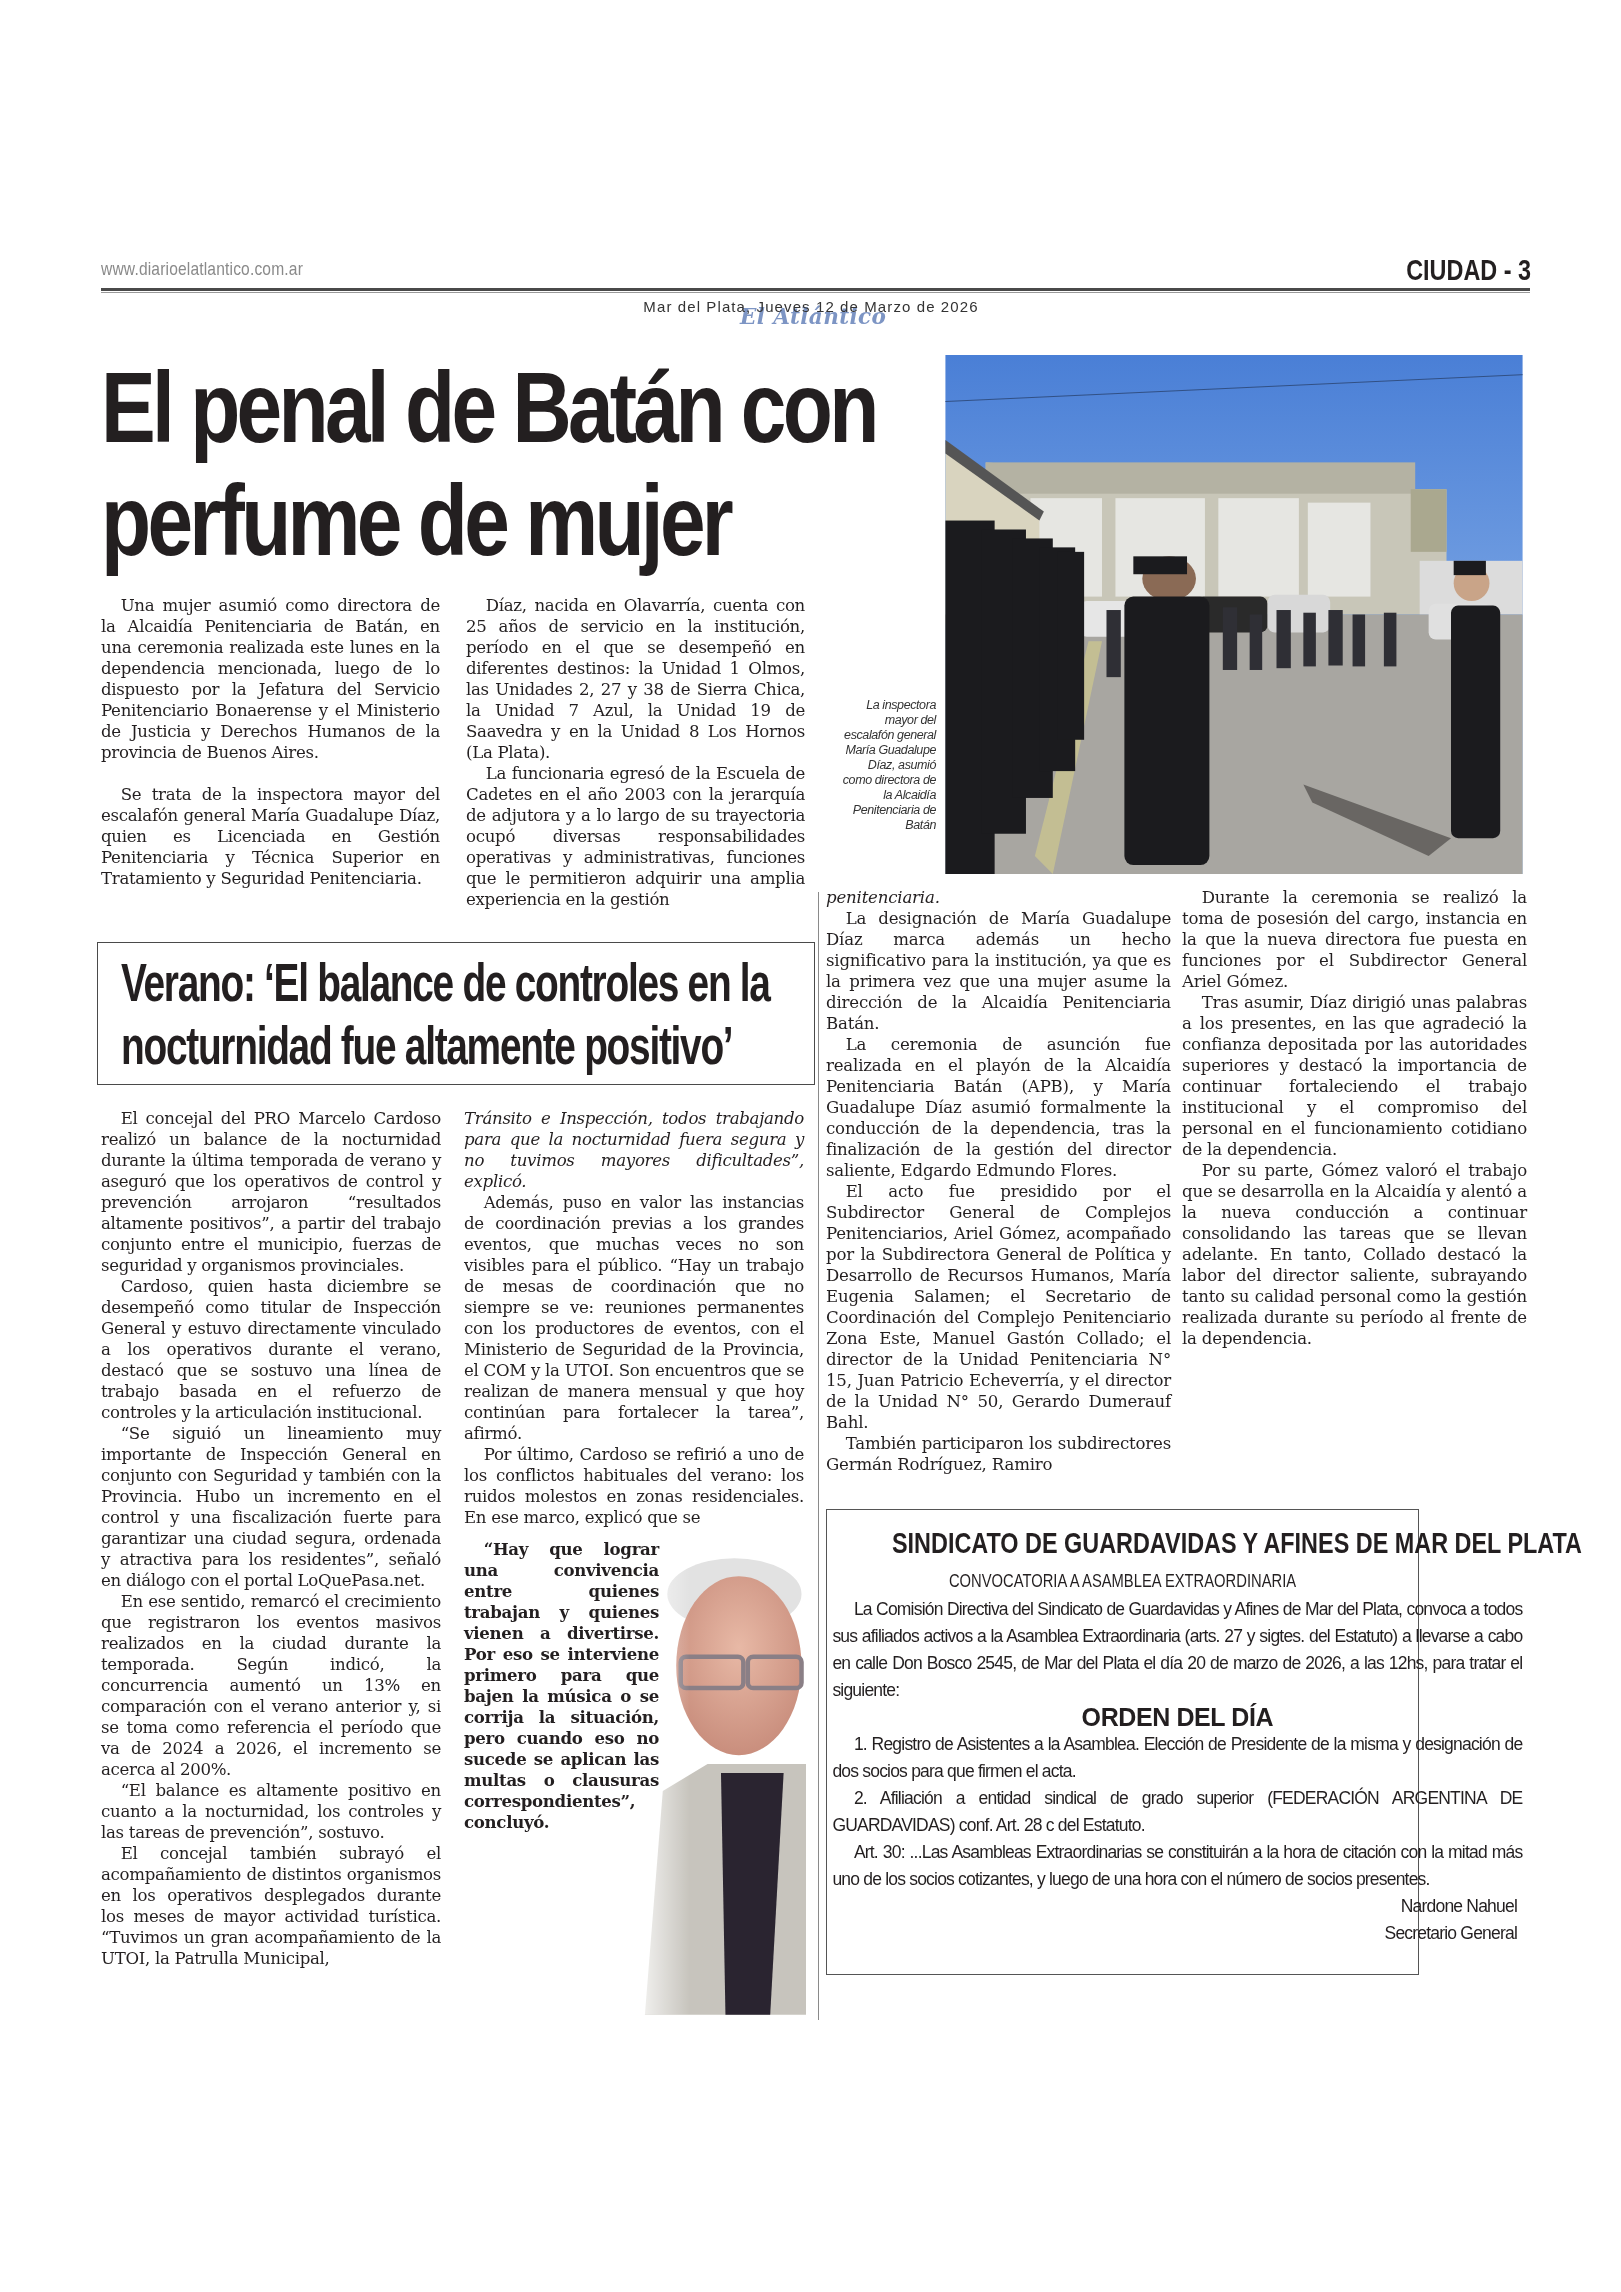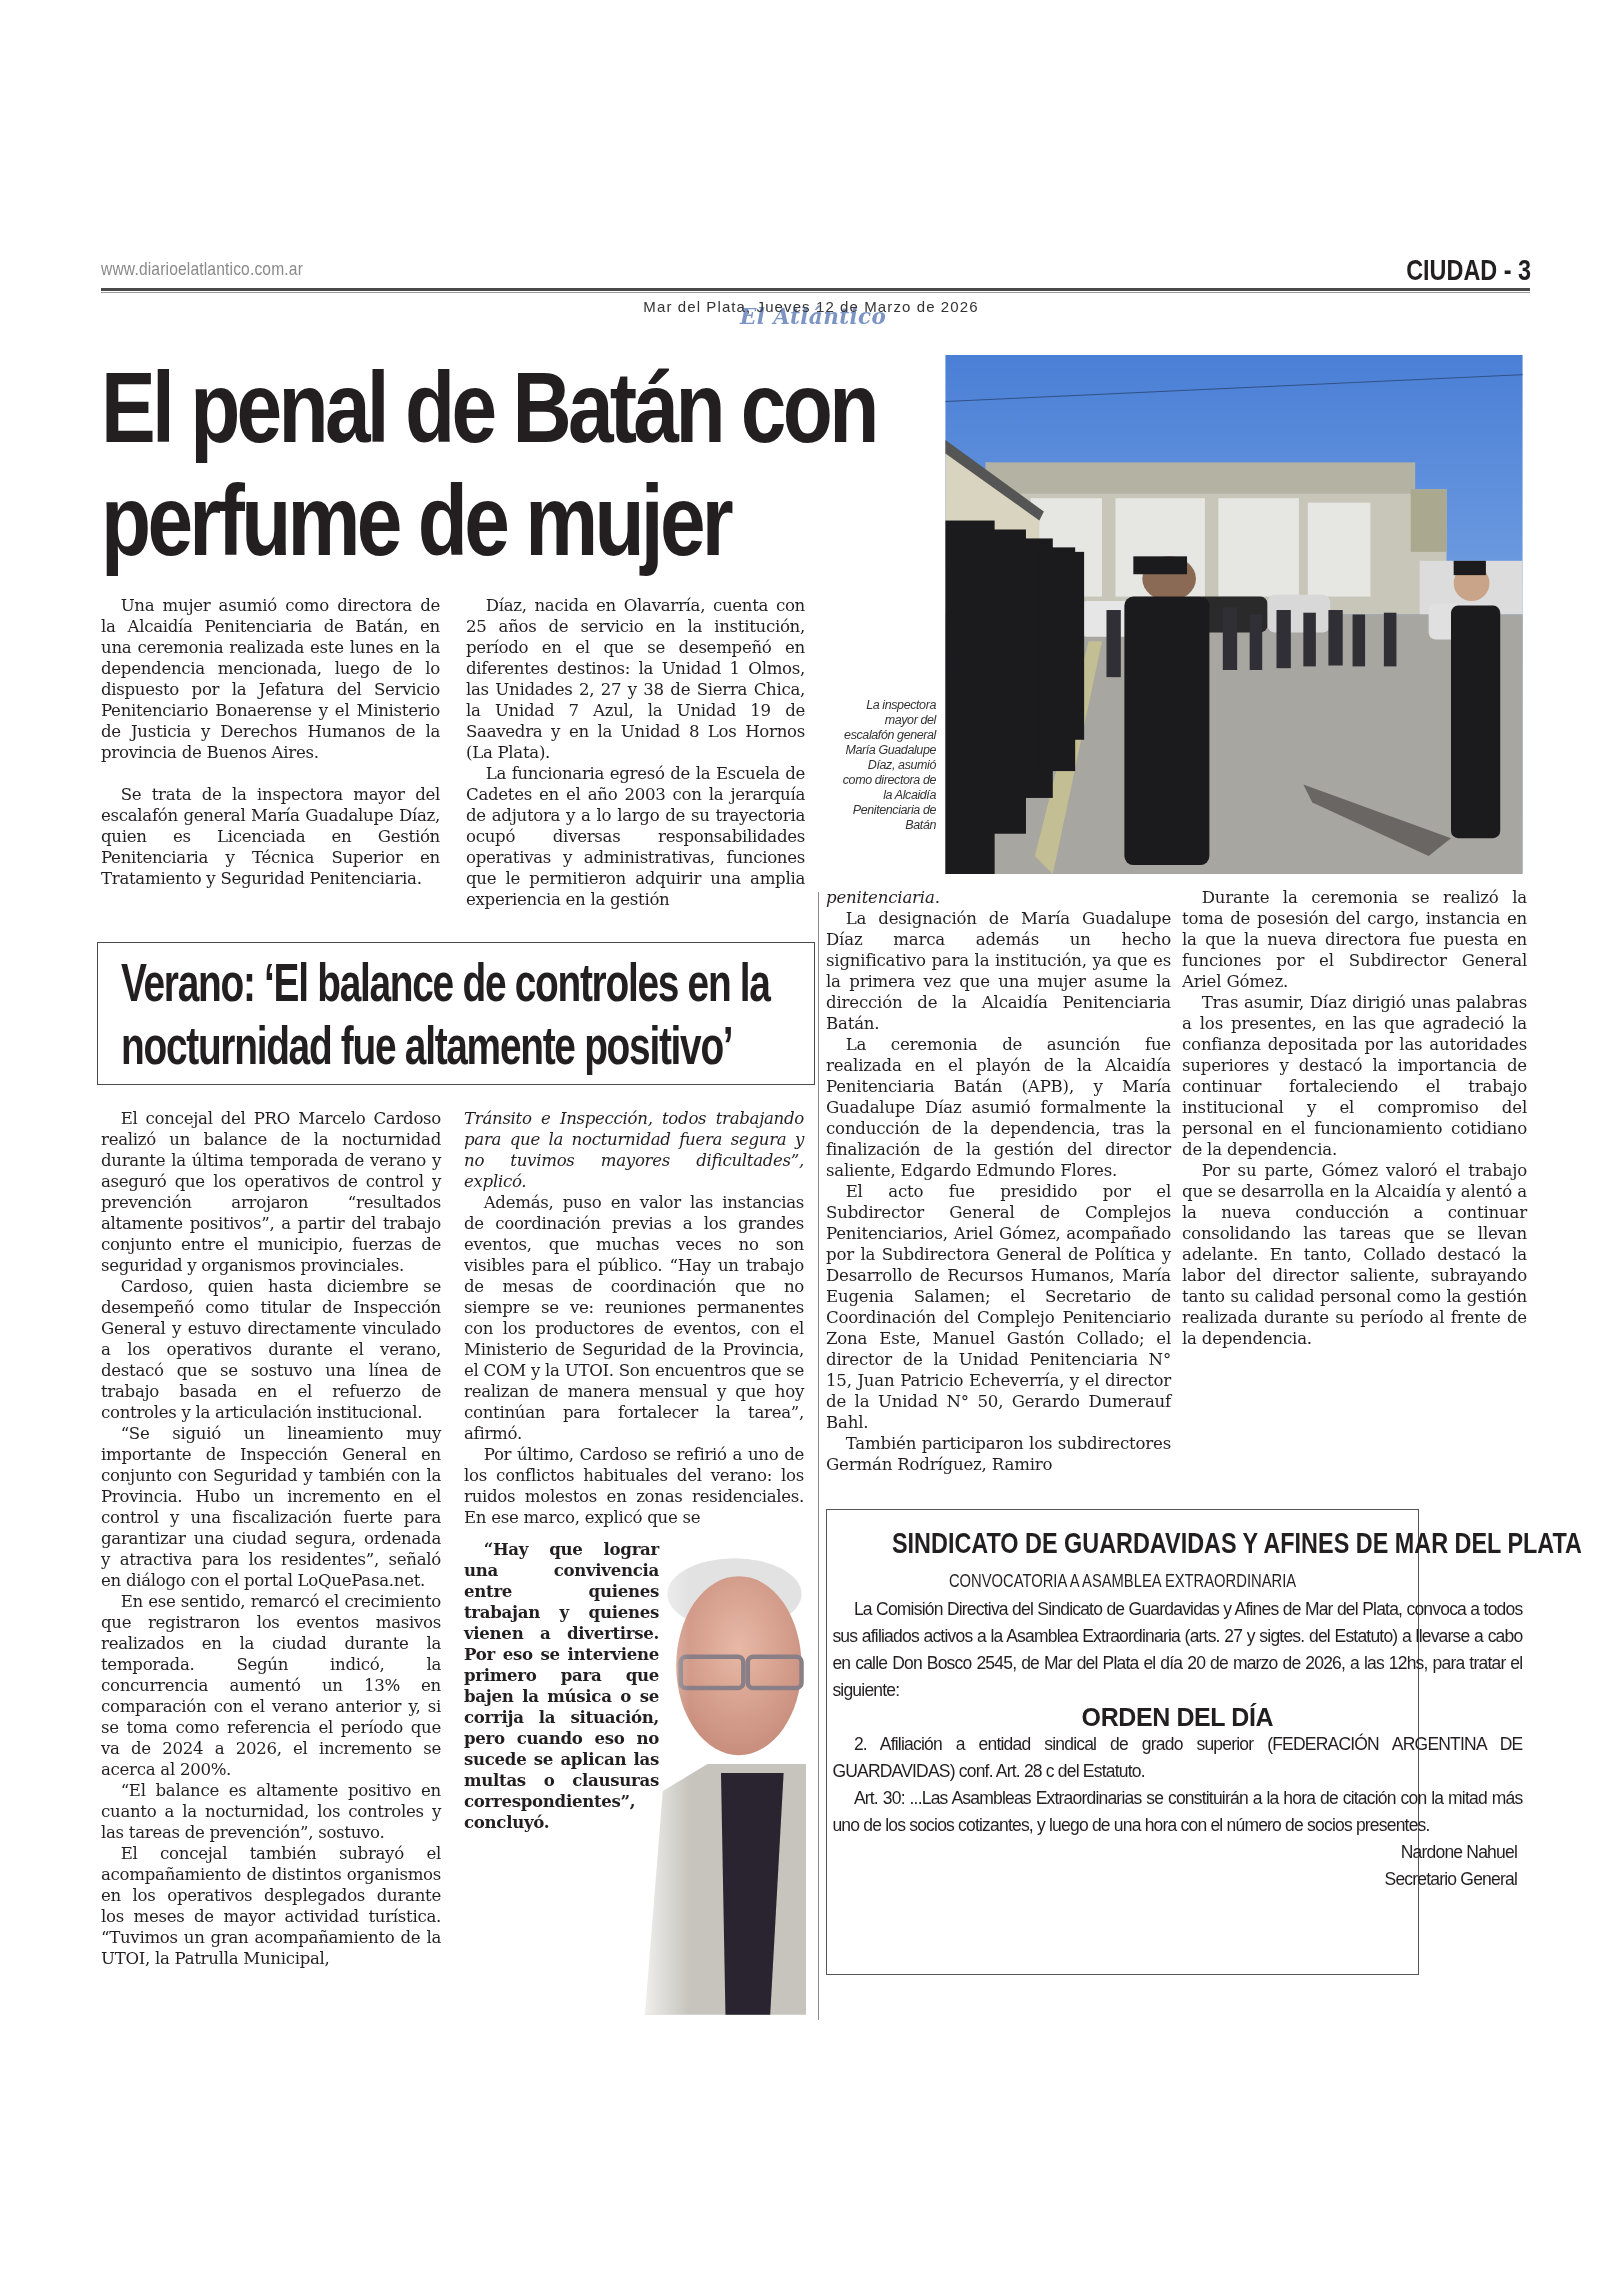--- a/index.html
+++ b/index.html
@@ -204,19 +204,20 @@
 <div class="abs col c6b">
   <p>“Hay que lograr una convivencia entre quienes trabajan y quienes vienen a divertirse. Por eso se interviene primero para que bajen la música o se corrija la situación, pero cuando eso no sucede se aplican las multas o clausuras correspondientes”, concluyó.</p>
 </div>
 
 <div class="abs notice">
   <div class="abs notice-title">SINDICATO DE GUARDAVIDAS Y AFINES DE MAR DEL PLATA</div>
   <div class="abs notice-sub">CONVOCATORIA A ASAMBLEA EXTRAORDINARIA</div>
   <div class="abs notice-body">
     <p>La Comisión Directiva del Sindicato de Guardavidas y Afines de Mar del Plata, convoca a todos sus afiliados activos a la Asamblea Extraordinaria (arts. 27 y sigtes. del Estatuto) a llevarse a cabo en calle Don Bosco 2545, de Mar del Plata el día 20 de marzo de 2026, a las 12hs, para tratar el siguiente:</p>
     <p class="order">ORDEN DEL DÍA</p>
+    <p>1.  Registro de Asistentes a la Asamblea. Elección de Presidente de la misma y designación de dos socios para que firmen el acta.</p>
     <p>2.  Afiliación a entidad sindical de grado superior (FEDERACIÓN ARGENTINA DE GUARDAVIDAS) conf. Art. 28 c del Estatuto.</p>
     <p>Art. 30: ...Las Asambleas Extraordinarias se constituirán a la hora de citación con la mitad más uno de los socios cotizantes, y luego de una hora con el número de socios presentes.</p>
     <p class="sig">Nardone Nahuel</p>
     <p class="sig">Secretario General</p>
   </div>
 </div>
 
 
 </body></html>

